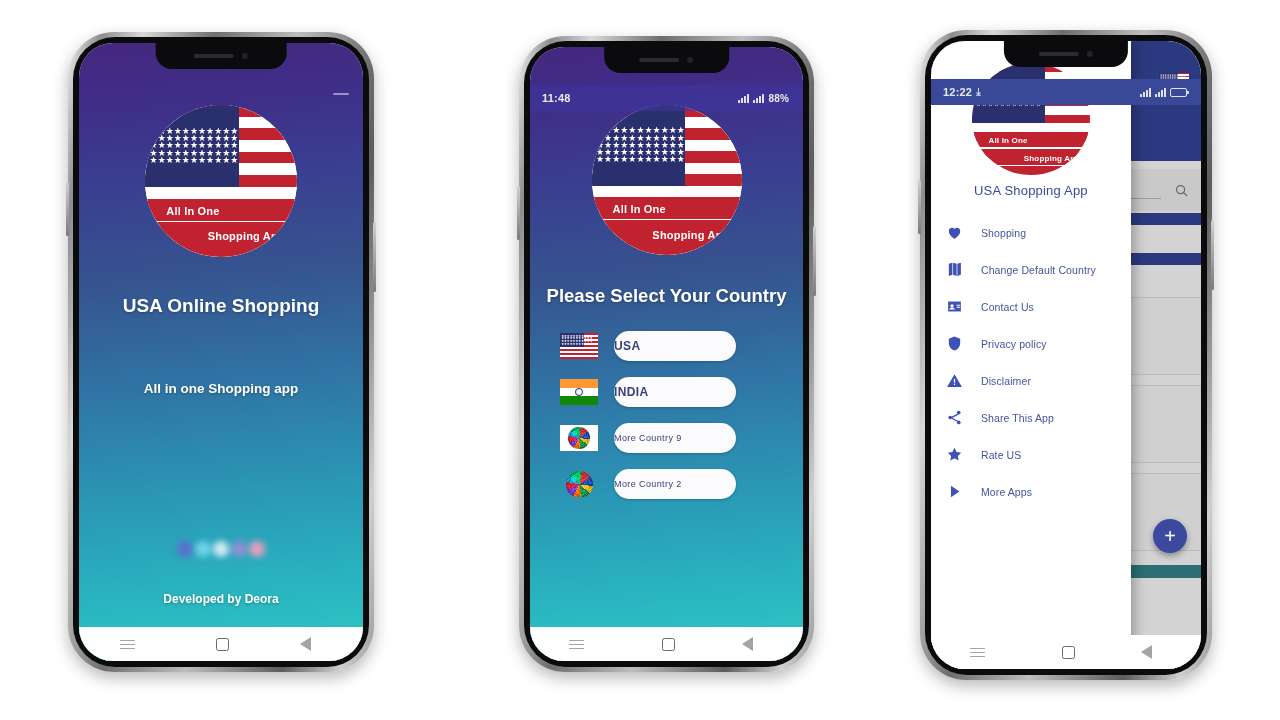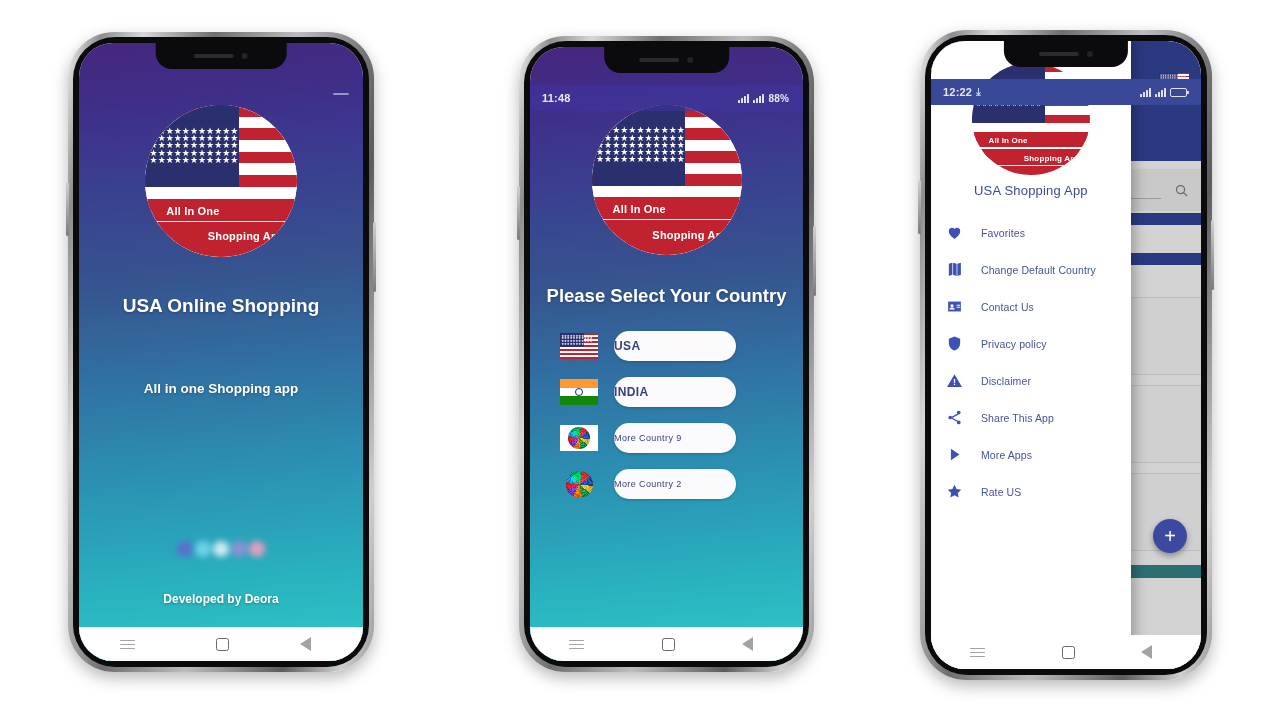--- a/index.html
+++ b/index.html
@@ -757,21 +757,21 @@
 
         <div class="menu">
 
 
           <div class="menu-item">
             <span class="menu-ico">
               <svg viewBox="0 0 24 24">
                   <path d="M12 21s-8-5-8-10.5A4.5 4.5 0 0112 7a4.5 4.5 0 018 3.5C20 16 12 21 12 21z"></path>
                 </svg>
             </span>
-            <span class="menu-label">Favorites</span>
+            <span class="menu-label">Shopping</span>
           </div>
 
           <div class="menu-item">
             <span class="menu-ico">
               <svg viewBox="0 0 24 24">
                   <path d="M4 4l5-1.5v17L4 21zM10 2.5l5 1.5v17l-5-1.5zM16 4l5-1.5v17L16 21z"></path>
                 </svg>
             </span>
             <span class="menu-label">Change Default Country</span>
           </div>
@@ -815,33 +815,33 @@
                   <circle cx="18" cy="19" r="2.6"></circle>
                   <path d="M7.8 10.9l8.6-4.6.9 1.7-8.6 4.6zM8.7 12.2l8.6 4.6-.9 1.7-8.6-4.6z"></path>
                 </svg>
             </span>
             <span class="menu-label">Share This App</span>
           </div>
 
           <div class="menu-item">
             <span class="menu-ico">
               <svg viewBox="0 0 24 24">
-                  <path d="M7 4l12 8-12 8z"></path>
+                  <path d="M12 2.5l2.9 6.1 6.6.9-4.8 4.6 1.2 6.5-5.9-3.2-5.9 3.2 1.2-6.5L2.5 9.5l6.6-.9z"></path>
                 </svg>
             </span>
-            <span class="menu-label">More Apps</span>
+            <span class="menu-label">Rate US</span>
           </div>
 
           <div class="menu-item">
             <span class="menu-ico">
               <svg viewBox="0 0 24 24">
-                  <path d="M12 2.5l2.9 6.1 6.6.9-4.8 4.6 1.2 6.5-5.9-3.2-5.9 3.2 1.2-6.5L2.5 9.5l6.6-.9z"></path>
+                  <path d="M7 4l12 8-12 8z"></path>
                 </svg>
             </span>
-            <span class="menu-label">Rate US</span>
+            <span class="menu-label">More Apps</span>
           </div>
 
         </div>
       </div>
 
       <div class="notch">
         <div class="speaker"></div>
         <div class="cam"></div>
       </div>
 

